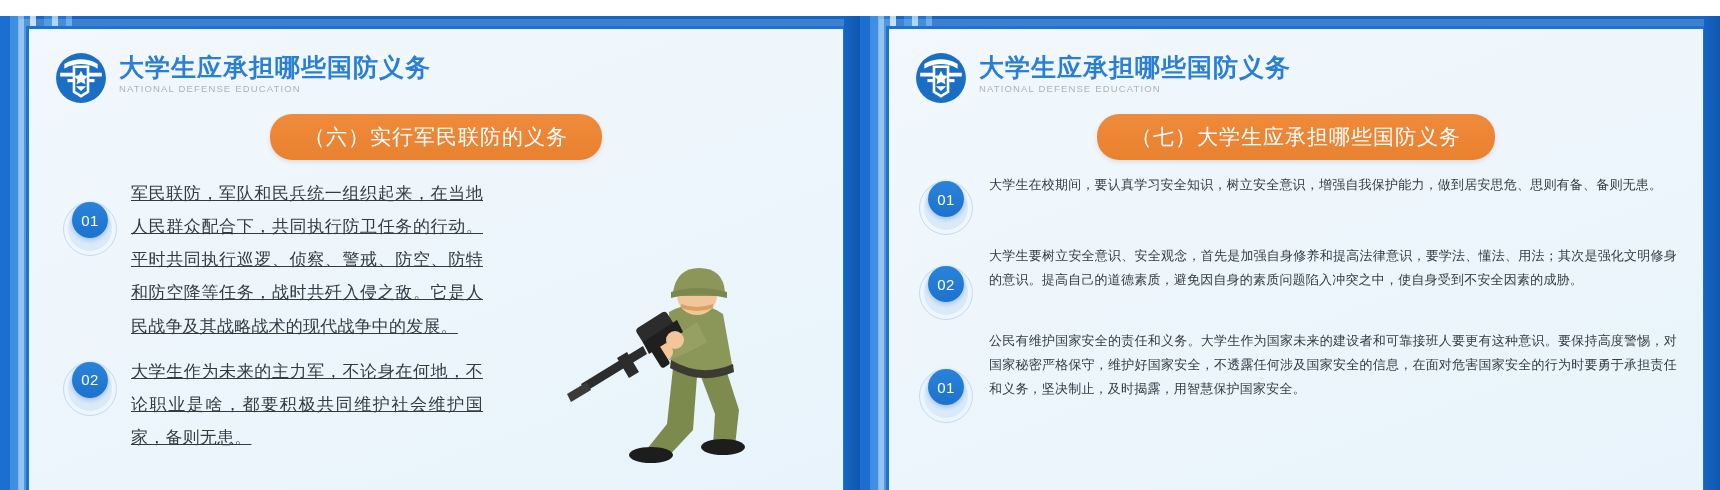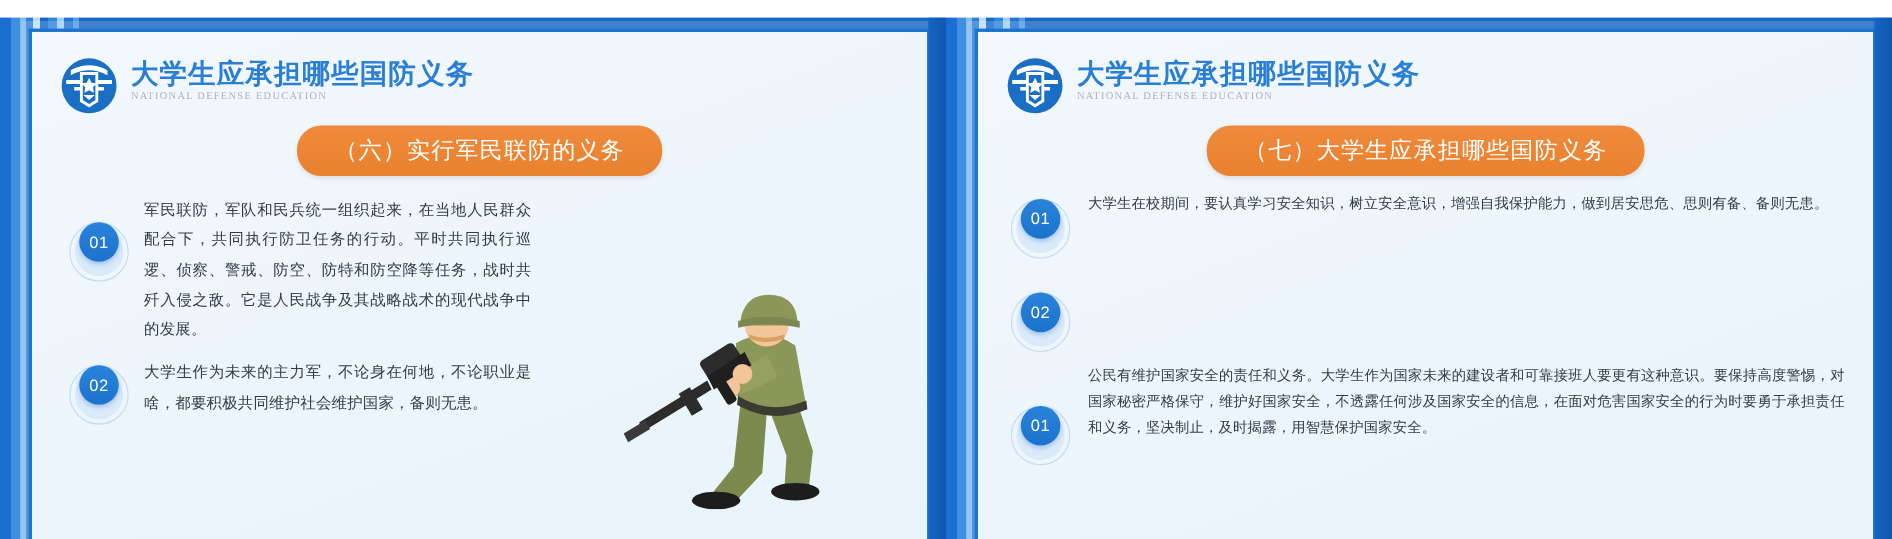--- a/index.html
+++ b/index.html
@@ -47,21 +47,21 @@
   
   .header{ display:flex; align-items:flex-start; gap:12px; }
   .logo{ width:52px; height:52px; flex:0 0 52px; margin-top:1px; }
   .title-wrap{ padding-top:2px; }
   .title{
     font-size:25px; color:#2a7fd4; letter-spacing:1px;
     font-weight:700; line-height:1.12; white-space:nowrap;
   }
   .subtitle{
     font-size:9.5px; color:#a9b3bd; letter-spacing:1.15px;
-    margin-top:2px; white-space:nowrap;font-family:Liberation Serif, serif;
+    margin-top:2px; white-space:nowrap;
   }
 
   
   .pill-row{ display:flex; justify-content:center; margin-top:10px; }
   .pill{
     background:linear-gradient(180deg,#f08a3c 0%, #e8822f 100%);
     color:#ffffff; font-size:21px; letter-spacing:1px;
     padding:9px 34px; border-radius:22px; white-space:nowrap;
     box-shadow:0 2px 5px rgba(0,0,0,.10);
   }
@@ -88,21 +88,21 @@
     display:flex; align-items:center; justify-content:center;
     box-shadow:0 2px 5px rgba(27,110,200,.35);
   }
   .row-text{
     flex:1 1 auto; color:#333b44; font-size:13.2px; line-height:1.82;
     letter-spacing:.2px; text-align:justify; padding-top:1px;
   }
 
   
   .left .rows{ width:420px; margin-left:8px; }
-  .left .row-text{ font-size:14px; line-height:1.95; }
+  .left .row-text{ font-size:17px; line-height:1.95;text-decoration:underline; }
   .left .badge{ margin-top:26px; }
   .left .row:nth-child(2) .badge{ margin-top:8px; }
 
   .soldier{
     position:absolute; right:86px; bottom:34px;
     width:210px; height:215px; pointer-events:none;
   }
 
   
   .right .rows{ margin-top:13px; margin-left:4px; }
@@ -237,20 +237,21 @@
               <span class="disc">01</span>
             </span>
             <p class="row-text">大学生在校期间，要认真学习安全知识，树立安全意识，增强自我保护能力，做到居安思危、思则有备、备则无患。</p>
           </div>
           <div class="row">
             <span class="badge">
               <span class="ring-outer"></span>
                 <span class="ring-mid"></span>
               <span class="disc">02</span>
             </span>
+            <p class="row-text">大学生要树立安全意识、安全观念，首先是加强自身修养和提高法律意识，要学法、懂法、用法；其次是强化文明修身的意识。提高自己的道德素质，避免因自身的素质问题陷入冲突之中，使自身受到不安全因素的成胁。</p>
           </div>
           <div class="row">
             <span class="badge">
               <span class="ring-outer"></span>
                 <span class="ring-mid"></span>
               <span class="disc">01</span>
             </span>
             <p class="row-text">公民有维护国家安全的责任和义务。大学生作为国家未来的建设者和可靠接班人要更有这种意识。要保持高度警惕，对国家秘密严格保守，维护好国家安全，不透露任何涉及国家安全的信息，在面对危害国家安全的行为时要勇于承担责任和义务，坚决制止，及时揭露，用智慧保护国家安全。</p>
           </div>
         </div>

